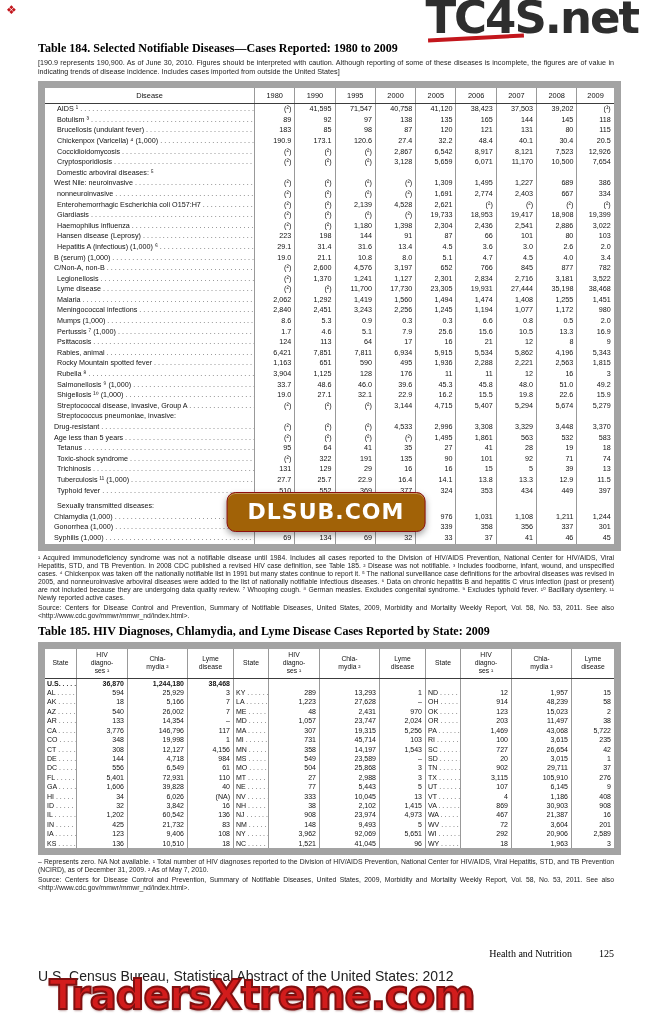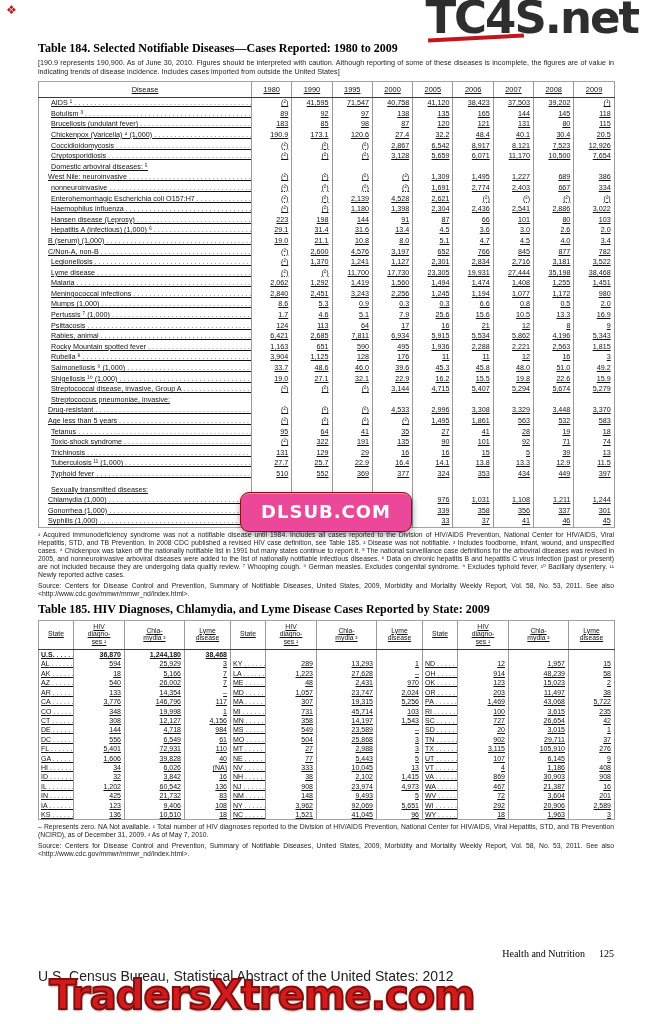--- a/index.html
+++ b/index.html
@@ -11,21 +11,21 @@
   }
   .page { position:absolute; inset:0; padding:42px 38px 0 38px; }
 
   
   .t-title { font-family:"Liberation Serif","DejaVu Serif",serif; font-weight:bold;
              font-size:12px; line-height:13px; margin:0 0 4px 0; color:#000; }
   .t-title.t2 { margin-top:5px; width:500px; }
   .t-note { font-size:7.2px; line-height:8.6px; margin:0 16px 5px 0; color:#222; text-align:justify; width:576px; }
 
   
-  table.tbl { border-collapse:collapse; table-layout:fixed; width:576px; border:1px solid #a3a3a3;text-decoration:underline; }
+  table.tbl { border-collapse:collapse; table-layout:fixed; width:576px; border:7px solid #a3a3a3; }
   .tbl th, .tbl td { border-left:1px solid #999; border-right:1px solid #999; overflow:hidden; }
   .c-dis { width:213px; } .c-yr { width:40.3px; }
   .c-st { width:35px; } .c-hiv { width:51px; } .c-chl { width:60px; } .c-lym { width:46px; }
 
   .t184 thead th { font-size:7.4px; font-weight:normal; text-align:center; padding:3px 1px;
                    border-bottom:1px solid #3c3c3c; color:#111; }
   .t184 td { font-size:7.2px; line-height:10.6px; padding:0; white-space:nowrap; }
   .t184 td.disease { padding-left:12px; }
   .t184 td.disease.ind1 { padding-left:9px; }
   .t184 td.disease.ind2 { }
@@ -42,32 +42,32 @@
   .t185 td.val { text-align:right; padding-right:3px; }
   .t185 .us { font-weight:bold; }
 
   
   .fn { font-size:6.8px; line-height:8.1px; margin:3px 0 0 0; text-align:justify; color:#1c1c1c; width:576px; }
   .fn.src { margin-top:2px; }
 
   
   .runhead { position:absolute; top:948px; right:38px;
              font-family:"Liberation Serif","DejaVu Serif",serif; font-size:10px; color:#000; }
-  .runhead .pgnum { margin-left:14px; }
+  .runhead .pgnum { margin-left:27px; }
   .census { position:absolute; top:968px; left:38px; font-size:14px; color:#222; }
 
   
   .wm-top { position:absolute; top:-9px; right:14px; font-family:"DejaVu Sans",sans-serif;
             font-weight:bold; font-size:45px; letter-spacing:-2px; color:#2e2e2e; z-index:6; }
   .wm-underline { position:absolute; top:36px; right:128px; width:96px; height:4px;
                   background:#c3161c; transform:rotate(-3deg); z-index:5; }
   .corner-mark { position:absolute; top:3px; left:6px; font-size:12px; color:#c3161c; z-index:6; }
   .wm-badge { position:absolute; top:492px; left:50%; transform:translateX(-50%);
-              background:#ec4899; color:#fff; font-family:"DejaVu Sans",sans-serif; font-weight:bold;
-              font-size:18px; line-height:38px; height:40px; padding:0 20px; border-radius:9px;
+              background:#a16207; color:#fff; font-family:"DejaVu Sans",sans-serif; font-weight:bold;
+              font-size:22px; line-height:38px; height:40px; padding:0 20px; border-radius:9px;
               border:1px solid #8e0f0f; letter-spacing:1px; z-index:10;
               box-shadow:0 3px 6px rgba(0,0,0,.35), inset 0 1px 0 rgba(255,255,255,.35); }
   .wm-bottom { position:absolute; top:972px; left:0; width:524px; text-align:center;
                font-family:"DejaVu Sans",sans-serif; font-weight:bold; font-size:40px;
                color:#d21c1c; -webkit-text-stroke:2px #801010;
                text-shadow:0 2px 2px rgba(80,0,0,.35); letter-spacing:-1px; z-index:10; }
 </style>
 </head>
 <body>
 
@@ -222,20 +222,32 @@
           <td class="val">(²)</td>
           <td class="val">2,139</td>
           <td class="val">4,528</td>
           <td class="val">2,621</td>
           <td class="val">(²)</td>
           <td class="val">(²)</td>
           <td class="val">(²)</td>
           <td class="val">(²)</td>
         </tr>
         <tr>
+          <td class="disease ind0"><span class="lbl">Giardiasis</span><span class="dots"></span></td>
+          <td class="val">(²)</td>
+          <td class="val">(²)</td>
+          <td class="val">(²)</td>
+          <td class="val">(²)</td>
+          <td class="val">19,733</td>
+          <td class="val">18,953</td>
+          <td class="val">19,417</td>
+          <td class="val">18,908</td>
+          <td class="val">19,399</td>
+        </tr>
+        <tr>
           <td class="disease ind0"><span class="lbl">Haemophilus influenza</span><span class="dots"></span></td>
           <td class="val">(²)</td>
           <td class="val">(²)</td>
           <td class="val">1,180</td>
           <td class="val">1,398</td>
           <td class="val">2,304</td>
           <td class="val">2,436</td>
           <td class="val">2,541</td>
           <td class="val">2,886</td>
           <td class="val">3,022</td>
@@ -368,21 +380,21 @@
           <td class="val">17</td>
           <td class="val">16</td>
           <td class="val">21</td>
           <td class="val">12</td>
           <td class="val">8</td>
           <td class="val">9</td>
         </tr>
         <tr>
           <td class="disease ind0"><span class="lbl">Rabies, animal</span><span class="dots"></span></td>
           <td class="val">6,421</td>
-          <td class="val">2,685</td>
+          <td class="val">7,851</td>
           <td class="val">7,811</td>
           <td class="val">6,934</td>
           <td class="val">5,915</td>
           <td class="val">5,534</td>
           <td class="val">5,862</td>
           <td class="val">4,196</td>
           <td class="val">5,343</td>
         </tr>
         <tr>
           <td class="disease ind0"><span class="lbl">Rocky Mountain spotted fever</span><span class="dots"></span></td>

